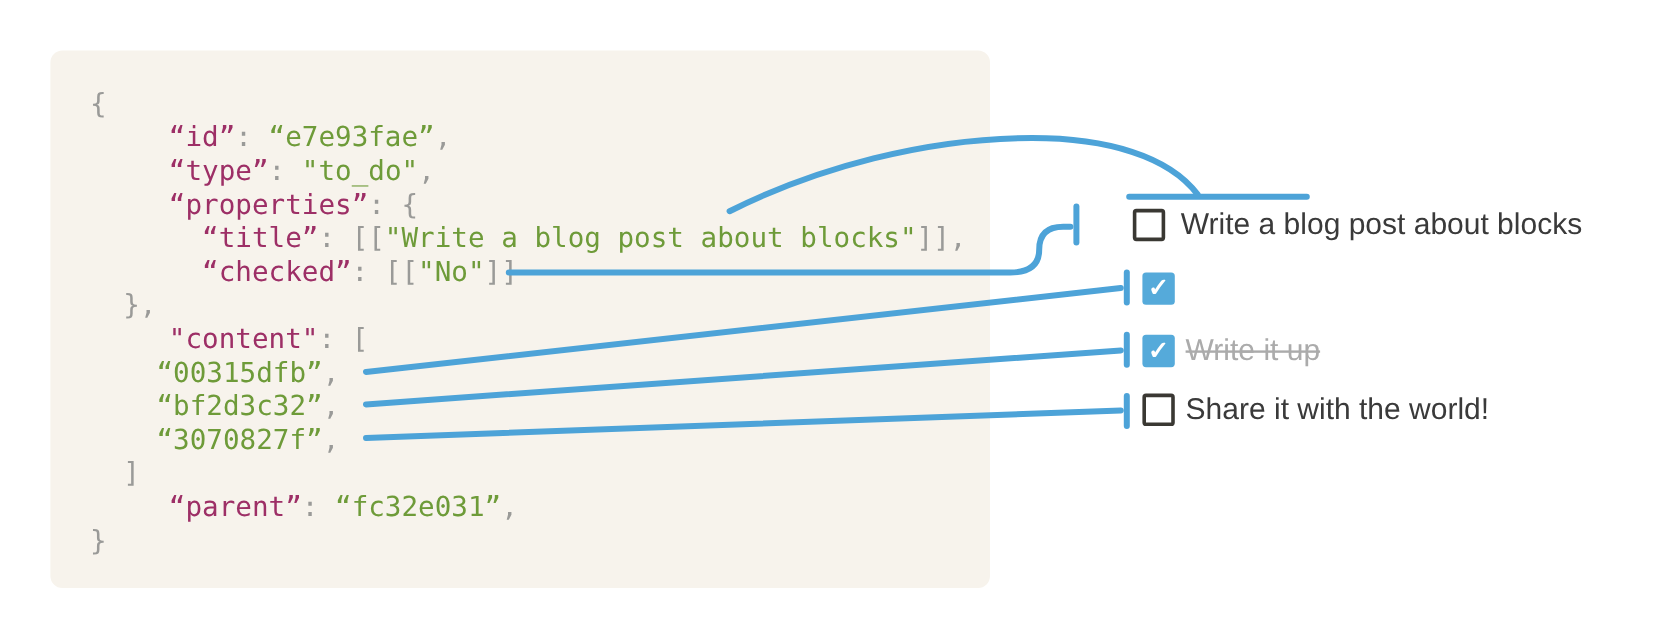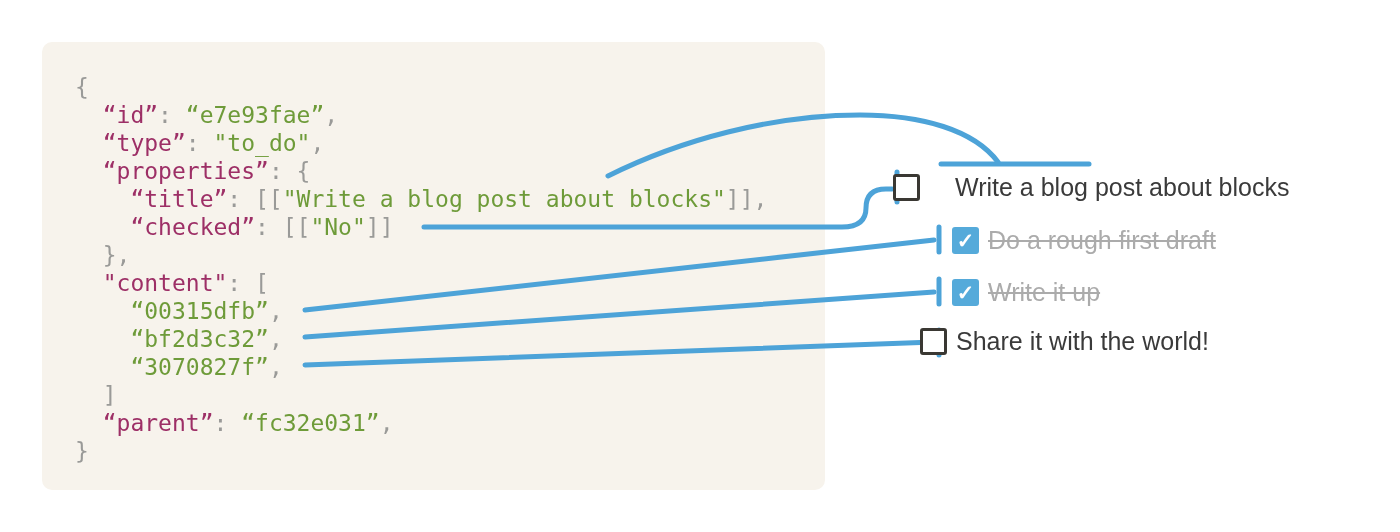--- a/index.html
+++ b/index.html
@@ -12,40 +12,40 @@
   .code-panel{
     position:absolute;left:42px;top:42px;width:783px;height:448px;
     background:var(--panel-bg,#f7f3ec);border-radius:10px;
   }
   .code-block{
     position:absolute;left:33px;top:31px;
     font-family:"DejaVu Sans Mono",monospace;
     font-size:23px;line-height:28px;white-space:pre;
   }
   .code-line{height:28px;}
-  .tk-k{color:var(--code-key,#9d2f66);}
+  .tk-k{color:var(--code-key,#9d2f66);margin-left:38px;}
   .tk-g{color:var(--code-val,#6e9b39);}
   .tk-p{color:var(--code-punc,#9a9a98);}
   
   .overlay{
     position:absolute;left:0;top:0;width:1400px;height:532px;
     pointer-events:none;
   }
   .overlay path{
     fill:none;stroke:var(--accent,#4da3d8);stroke-width:5;
     stroke-linecap:round;stroke-linejoin:round;
   }
   
   .todo-item{
     position:absolute;display:flex;align-items:center;height:29px;
   }
-  .ti-0{left:893px;top:173px;gap:22px;}
+  .ti-0{left:944px;top:173px;}
   .ti-1{left:952px;top:226px;}
   .ti-2{left:952px;top:278px;}
-  .ti-3{left:920px;top:327px;}
+  .ti-3{left:952px;top:327px;}
   .checkbox{
     width:27px;height:27px;box-sizing:border-box;flex:0 0 27px;
     border:3px solid var(--box-border,#3a3833);border-radius:3px;
     background:#ffffff;display:flex;align-items:center;justify-content:center;
     cursor:pointer;
   }
   .checkbox.checked{
     border:none;background:var(--check-bg,#55aada);
     color:var(--check-mark,#ffffff);
     font-weight:bold;font-size:21px;line-height:27px;
@@ -80,21 +80,20 @@
   <path d="M 305 365 L 934 342"></path>
   <path d="M 939 330 L 939 355"></path>
 </svg>
 
 <div class="todo-item ti-0">
   <span class="checkbox"></span>
   <span class="todo-label">Write a blog post about blocks</span>
 </div>
 <div class="todo-item ti-1">
   <span class="checkbox checked">✓</span>
-  <span class="todo-label done">Do a rough first draft</span>
 </div>
 <div class="todo-item ti-2">
   <span class="checkbox checked">✓</span>
   <span class="todo-label done">Write it up</span>
 </div>
 <div class="todo-item ti-3">
   <span class="checkbox"></span>
   <span class="todo-label">Share it with the world!</span>
 </div>
 

